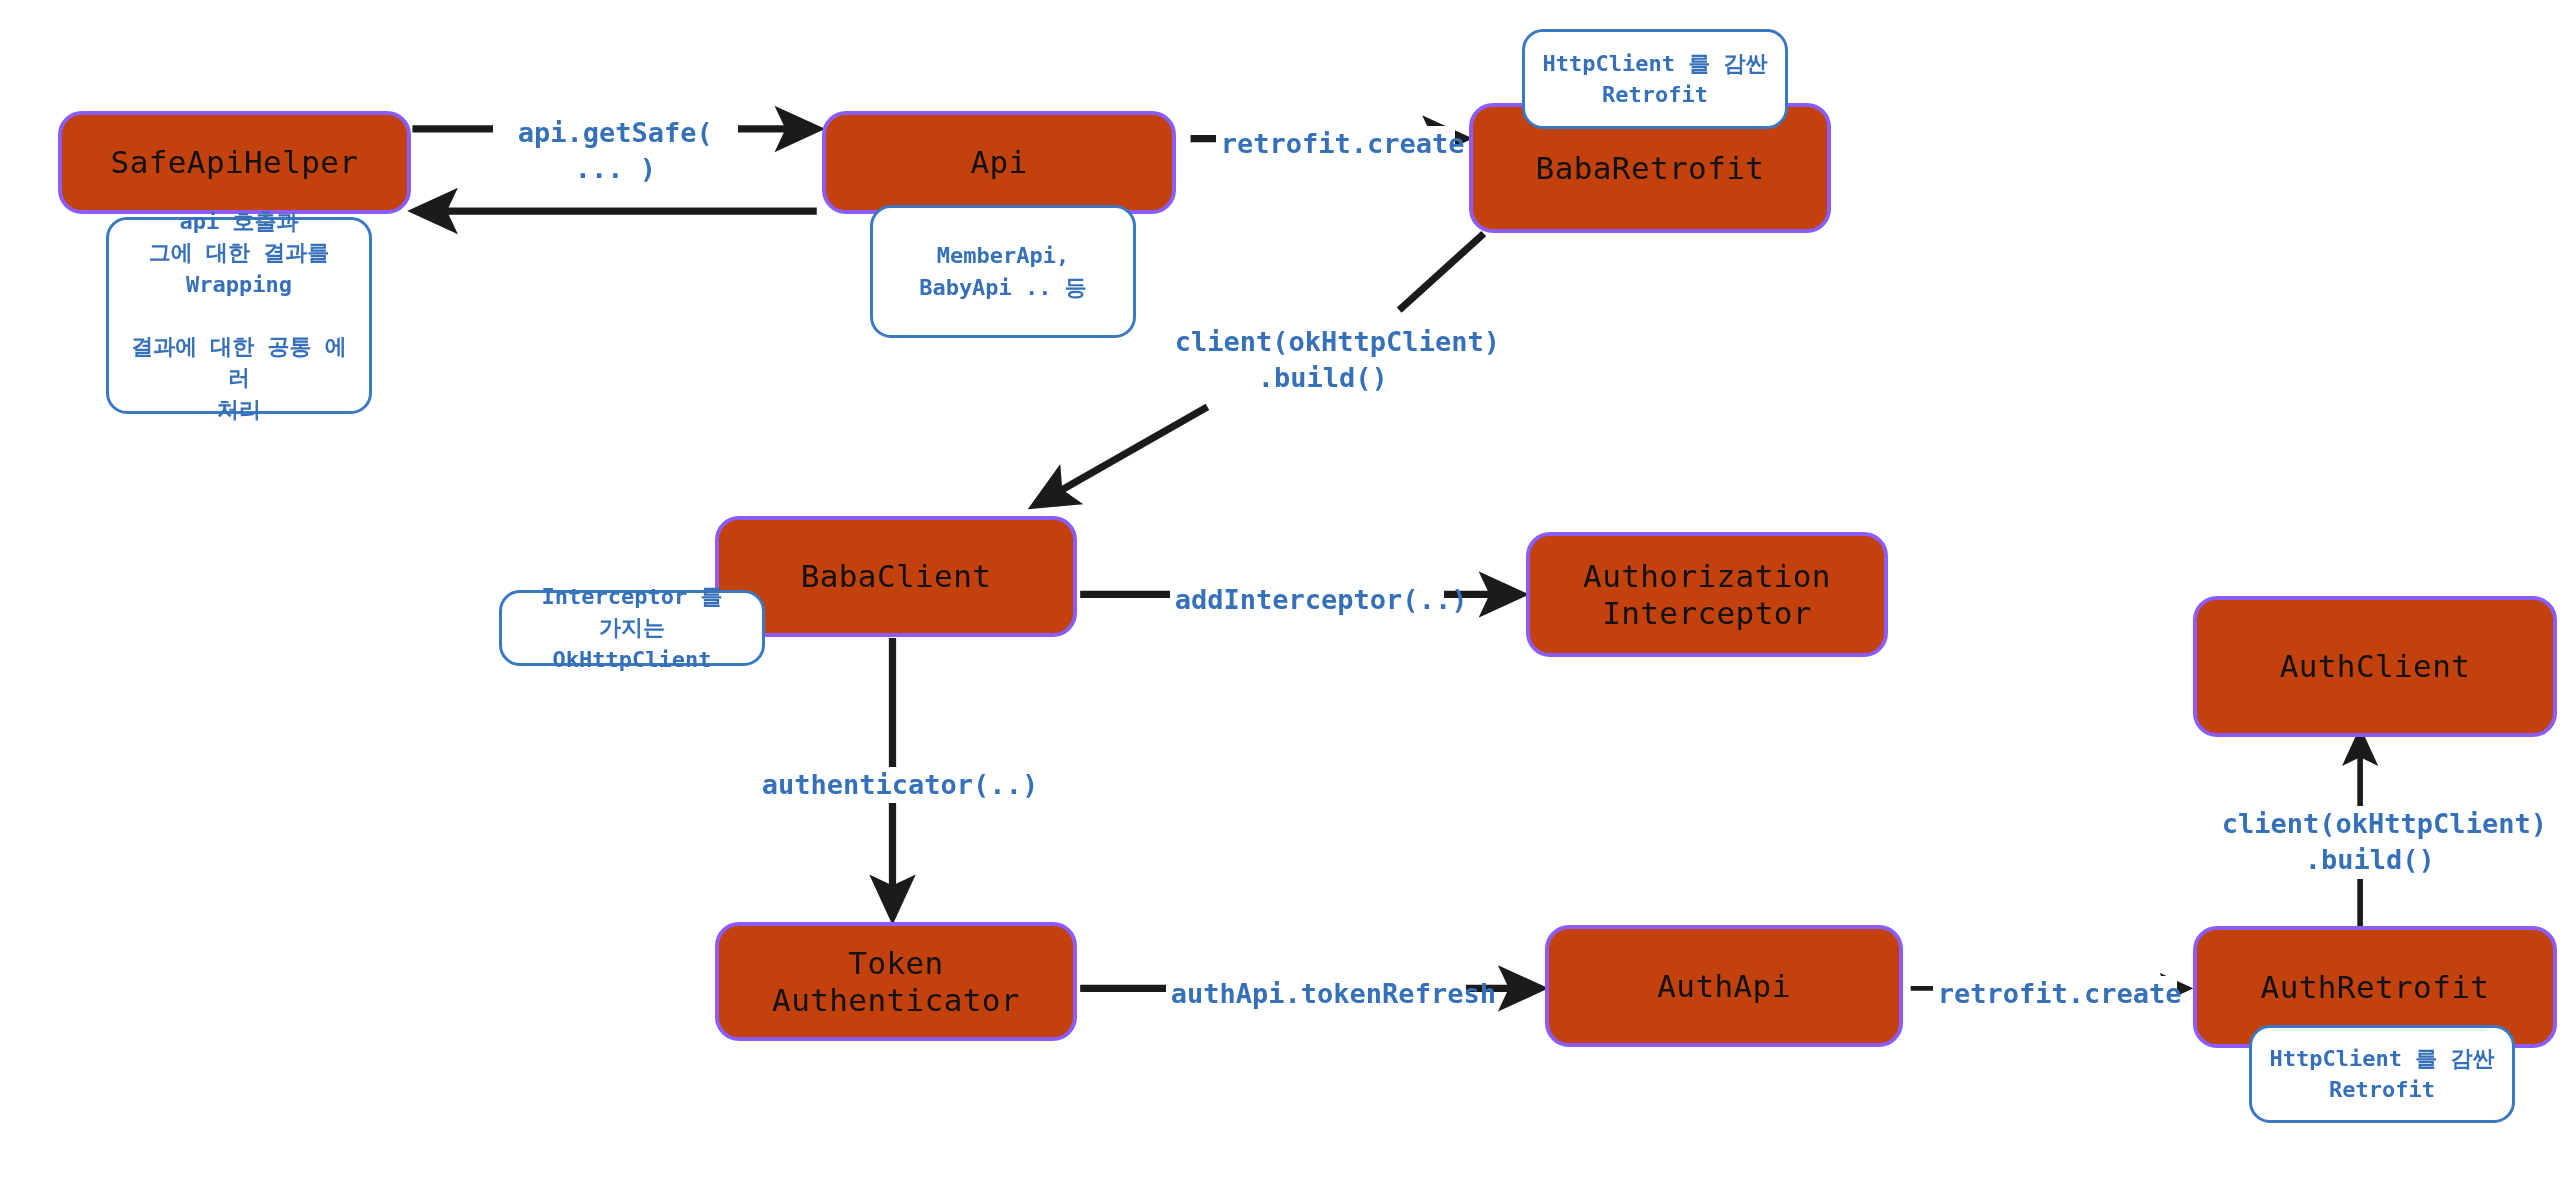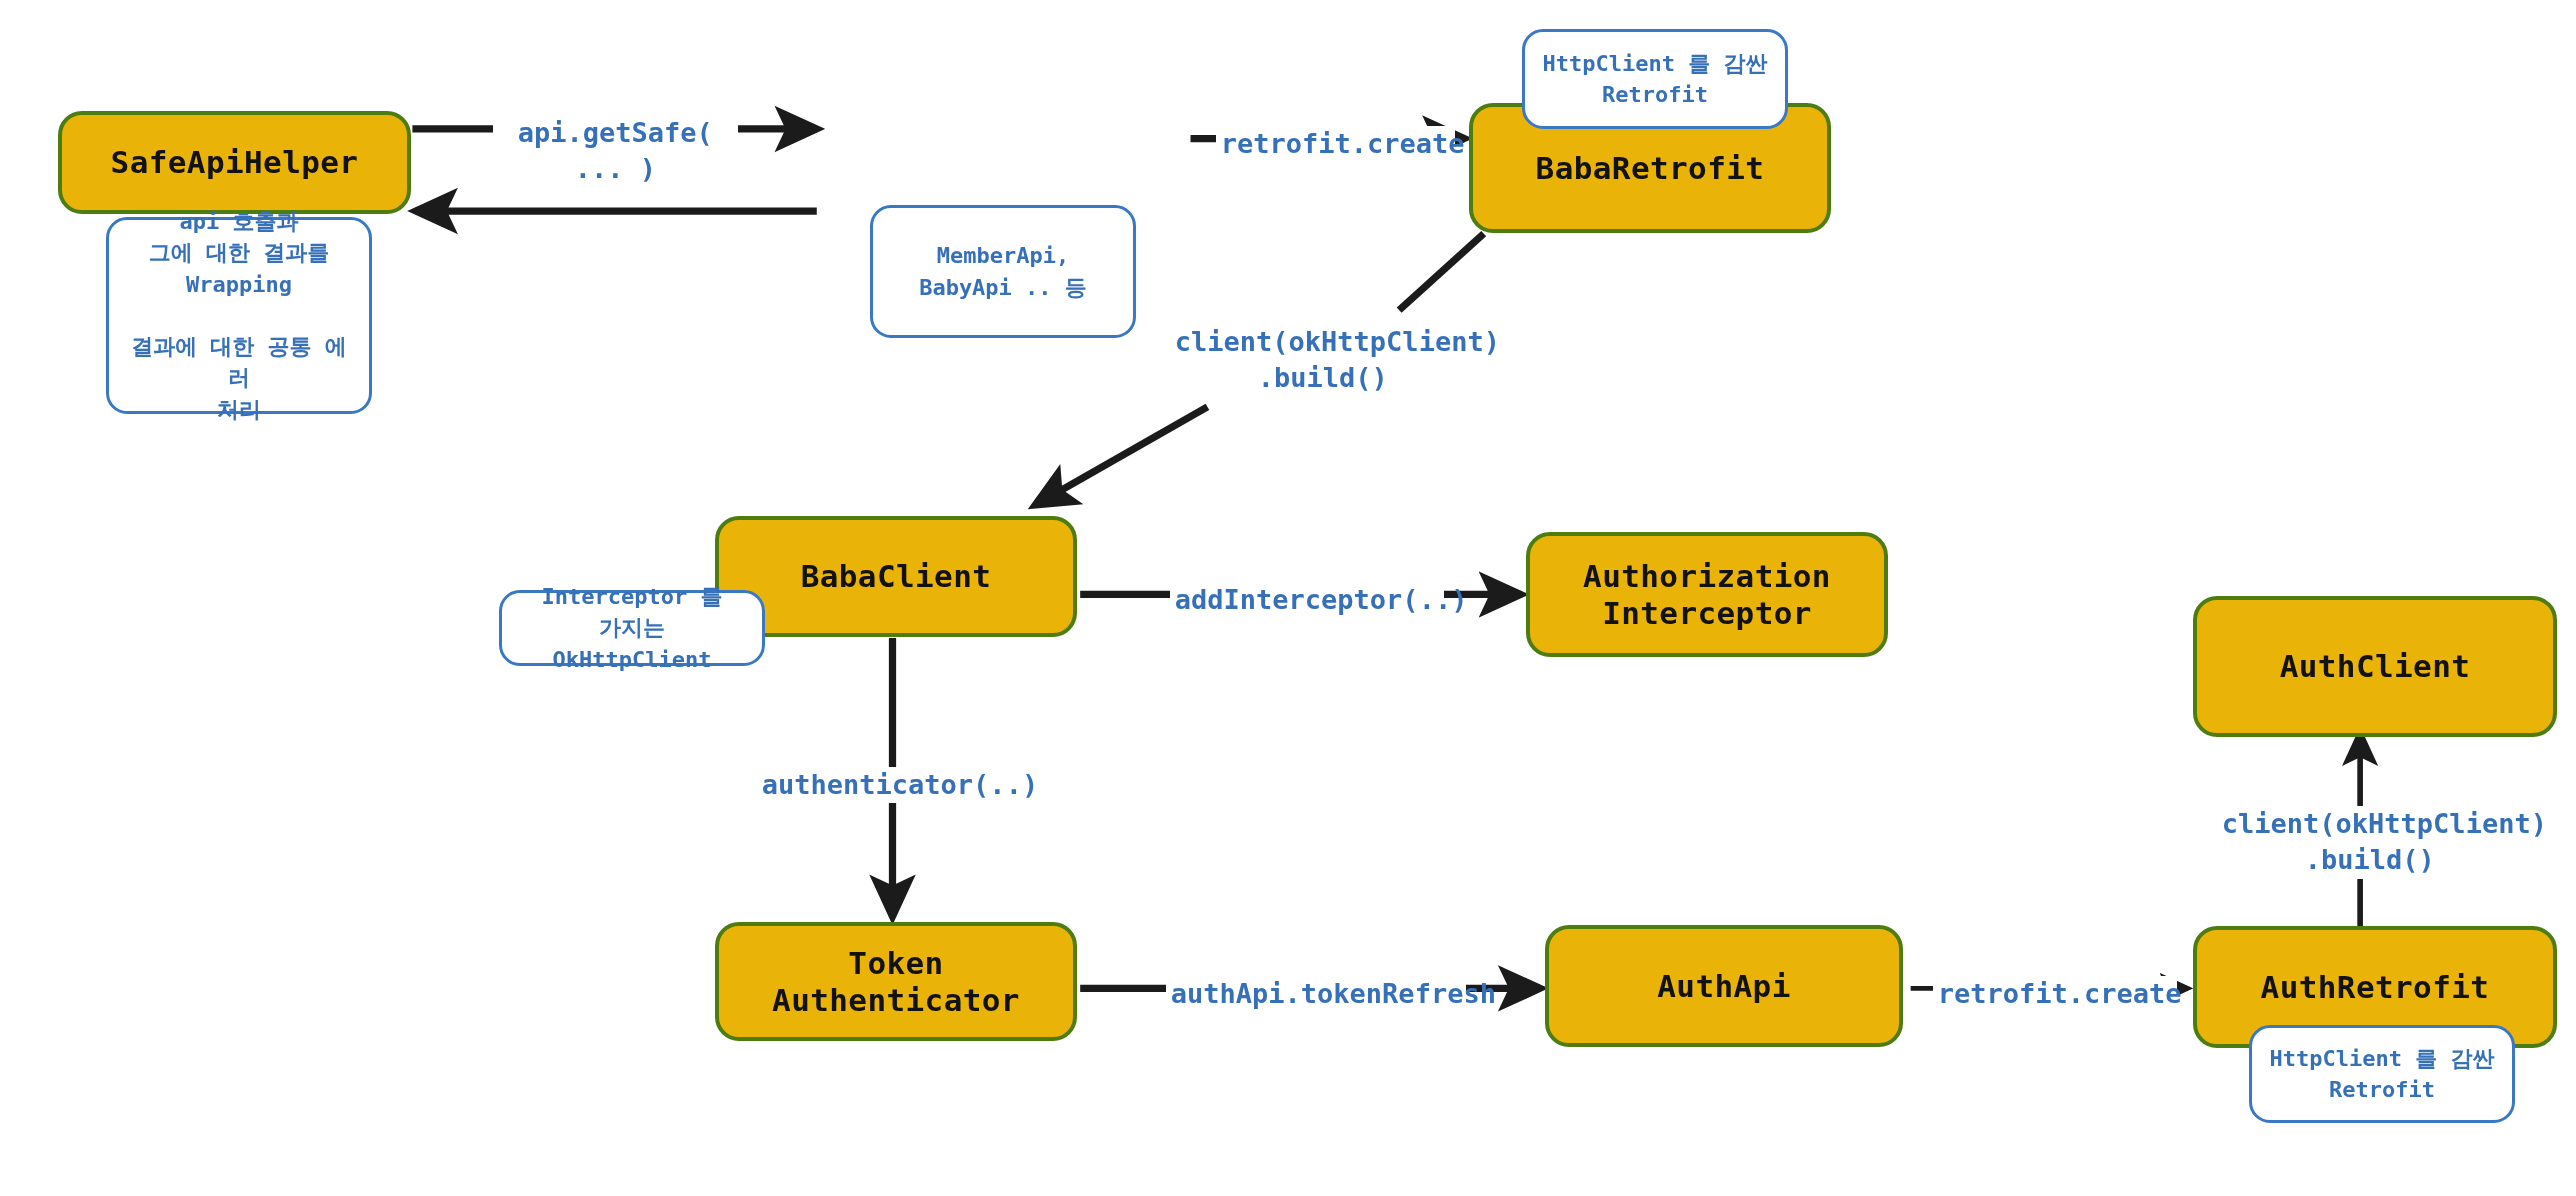--- a/index.html
+++ b/index.html
@@ -20,30 +20,30 @@
     left: 0; top: 0;
     width: 2576px;
     height: 1197px;
     pointer-events: none;
   }
 
   
   .node {
     position: absolute;
     box-sizing: border-box;
-    background: #eab308;
-    border: 4px solid #4d7c0f;
+    background: #c2410c;
+    border: 4px solid #8b5cf6;
     border-radius: 24px;
     display: flex;
     align-items: center;
     justify-content: center;
     text-align: center;
     color: #121212;
     font-size: 31px;
-    font-weight: 700;
+    font-weight: 400;
     line-height: 1.18;
     letter-spacing: 0.4px;
     white-space: pre-line;
     z-index: 3;
   }
 
   
   .note {
     position: absolute;
     box-sizing: border-box;
@@ -104,20 +104,21 @@
 
     <line x1="1341" y1="1227" x2="1912" y2="1227" stroke="#1b1b1b" stroke-width="9" marker-end="url(#ah)"></line>
 
     <line x1="2372" y1="1227" x2="2716" y2="1227" stroke="#1b1b1b" stroke-width="6" marker-end="url(#ah)"></line>
 
     <line x1="2930" y1="1160" x2="2930" y2="910" stroke="#1b1b1b" stroke-width="7" marker-end="url(#ah)"></line>
   </svg>
 
   <div class="node" style="left:58px;  top:111px;  width:353px; height:103px;">SafeApiHelper</div>
 
+  <div class="node" style="left:822px; top:111px;  width:354px; height:103px;">Api</div>
 
   <div class="node" style="left:1469px; top:103px;  width:362px; height:130px;">BabaRetrofit</div>
 
   <div class="node" style="left:715px;  top:516px;  width:362px; height:121px;">BabaClient</div>
 
   <div class="node" style="left:715px;  top:922px; width:362px; height:119px;">Token
 Authenticator</div>
 
   <div class="node" style="left:1526px; top:532px;  width:362px; height:125px;">Authorization
 Interceptor</div>

